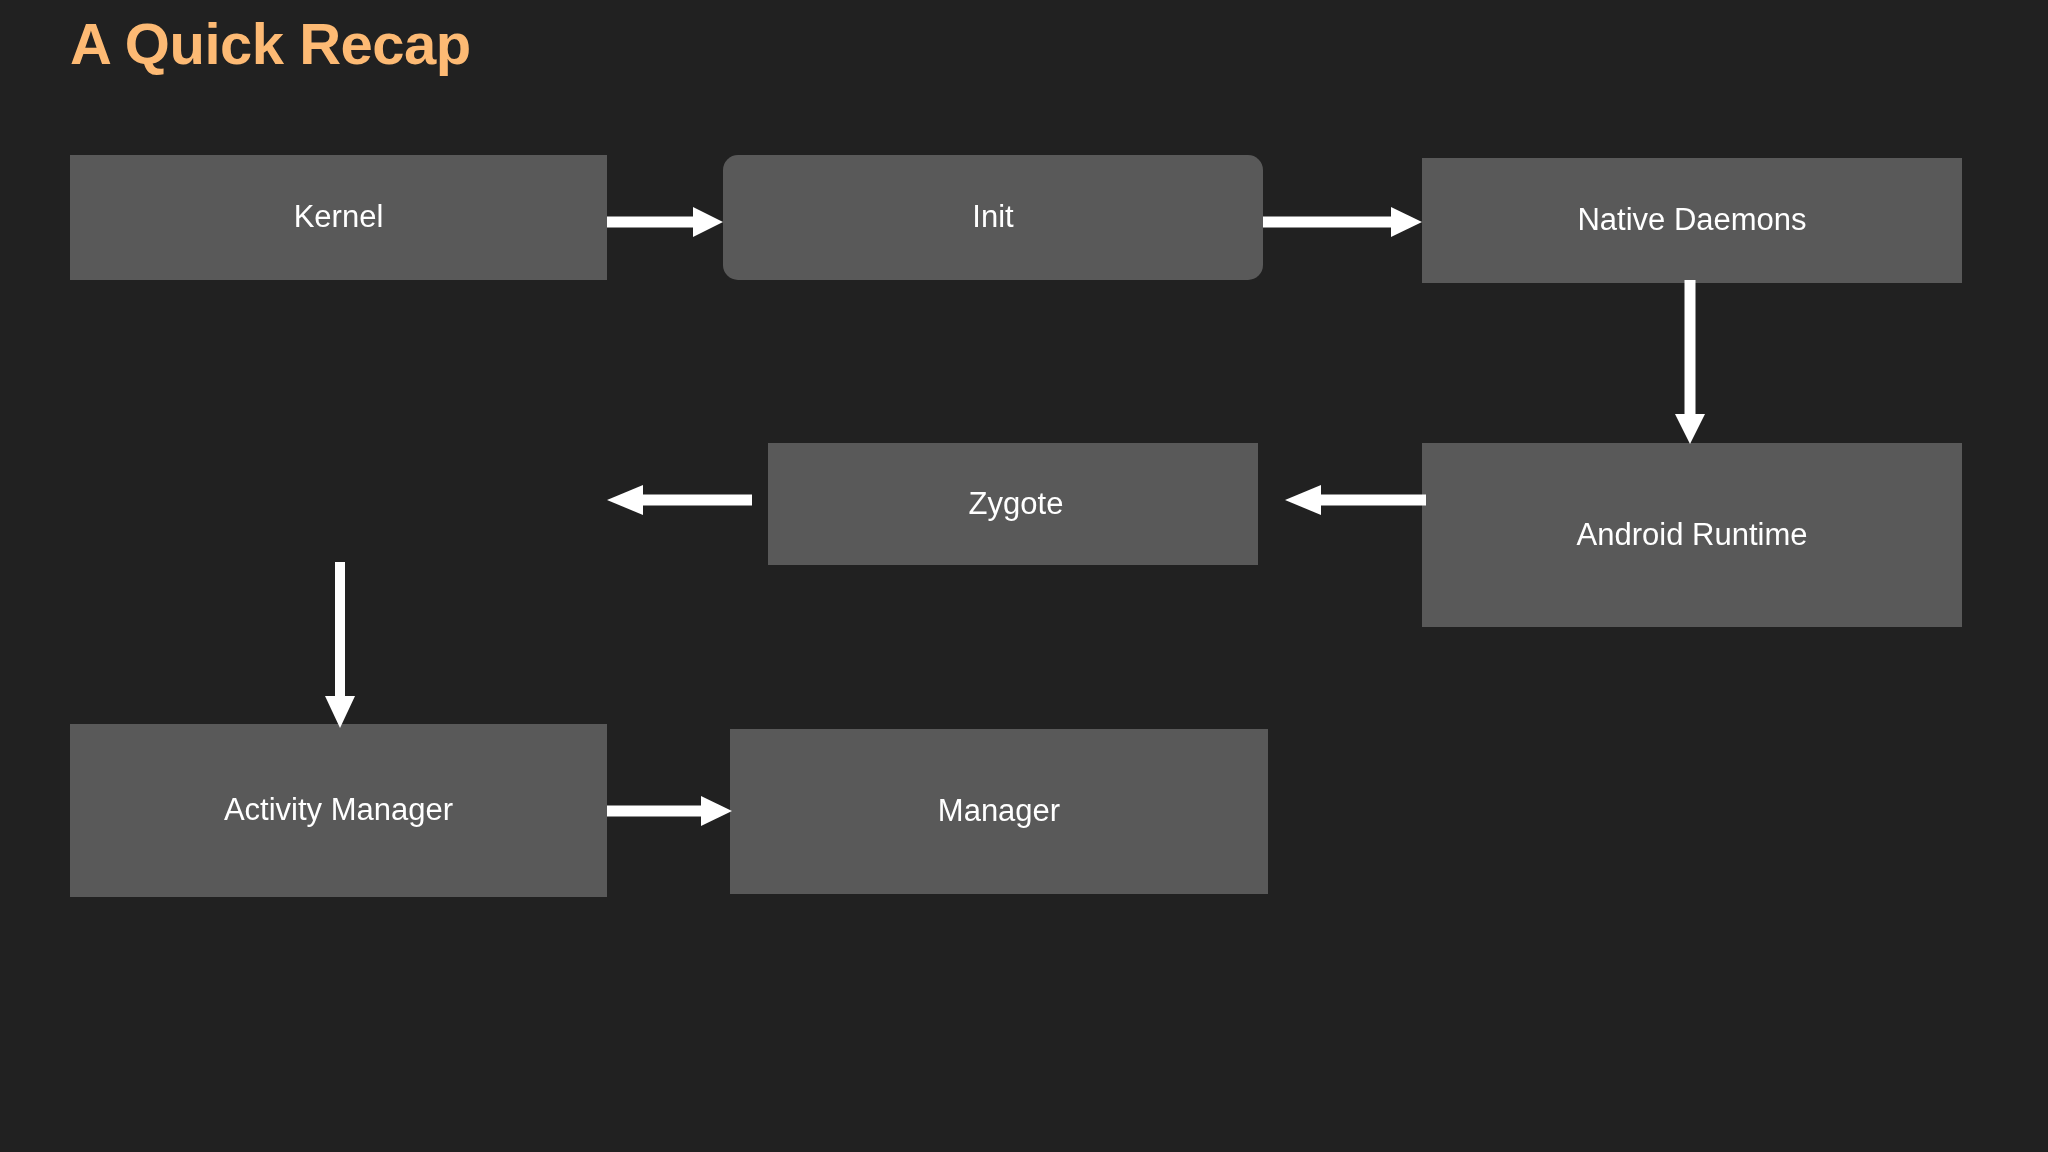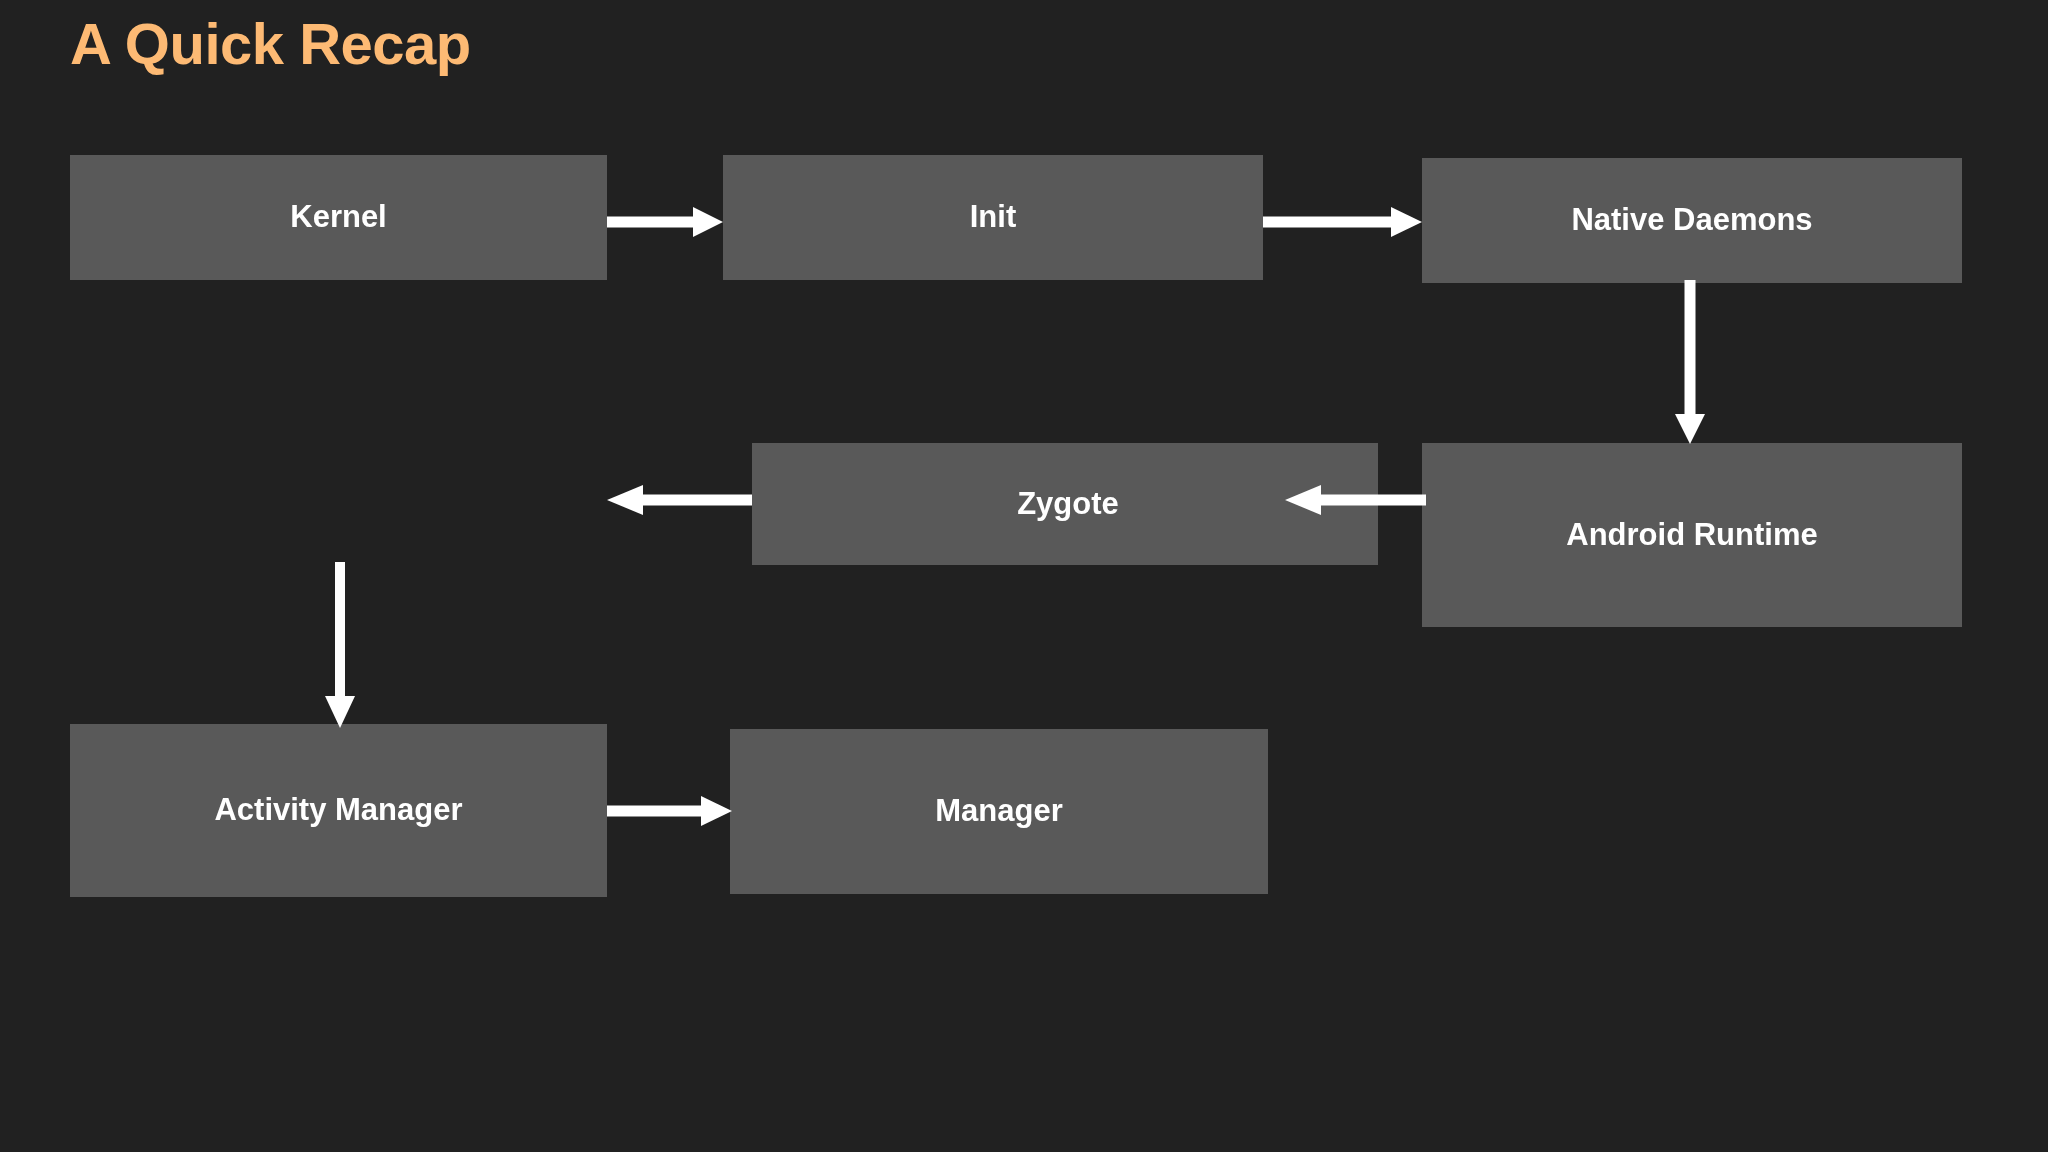--- a/index.html
+++ b/index.html
@@ -32,21 +32,21 @@
     position: absolute;
     background: #595959;
     display: flex;
     align-items: center;
     justify-content: center;
     box-sizing: border-box;
   }
   .node-label {
     color: #ffffff;
     font-size: 31px;
-    font-weight: bold;
+    font-weight: normal;
     text-align: center;
     line-height: 1.1;
     white-space: nowrap;
   }
   .connector {
     position: absolute;
     pointer-events: none;
   }
   .connector svg {
     display: block;
@@ -57,30 +57,30 @@
 <body>
 
 <div id="slide">
 
   <div id="slide-title">A Quick Recap</div>
 
   <div class="node" style="left:70px; top:155px; width:537px; height:125px;">
     <span class="node-label">Kernel</span>
   </div>
 
-  <div class="node" style="left:723px; top:155px; width:540px; height:125px;">
+  <div class="node" style="left:723px; top:155px; width:540px; height:125px;border-radius:15px;">
     <span class="node-label">Init</span>
   </div>
 
   <div class="node" style="left:1422px; top:158px; width:540px; height:125px;">
     <span class="node-label">Native Daemons</span>
   </div>
 
 
-  <div class="node" style="left:752px; top:443px; width:626px; height:122px;padding-left:6px;">
+  <div class="node" style="left:768px; top:443px; width:490px; height:122px;padding-left:6px;">
     <span class="node-label">Zygote</span>
   </div>
 
   <div class="node" style="left:1422px; top:443px; width:540px; height:184px;">
     <span class="node-label">Android Runtime</span>
   </div>
 
   <div class="node" style="left:70px; top:724px; width:537px; height:173px;">
     <span class="node-label">Activity Manager</span>
   </div>

